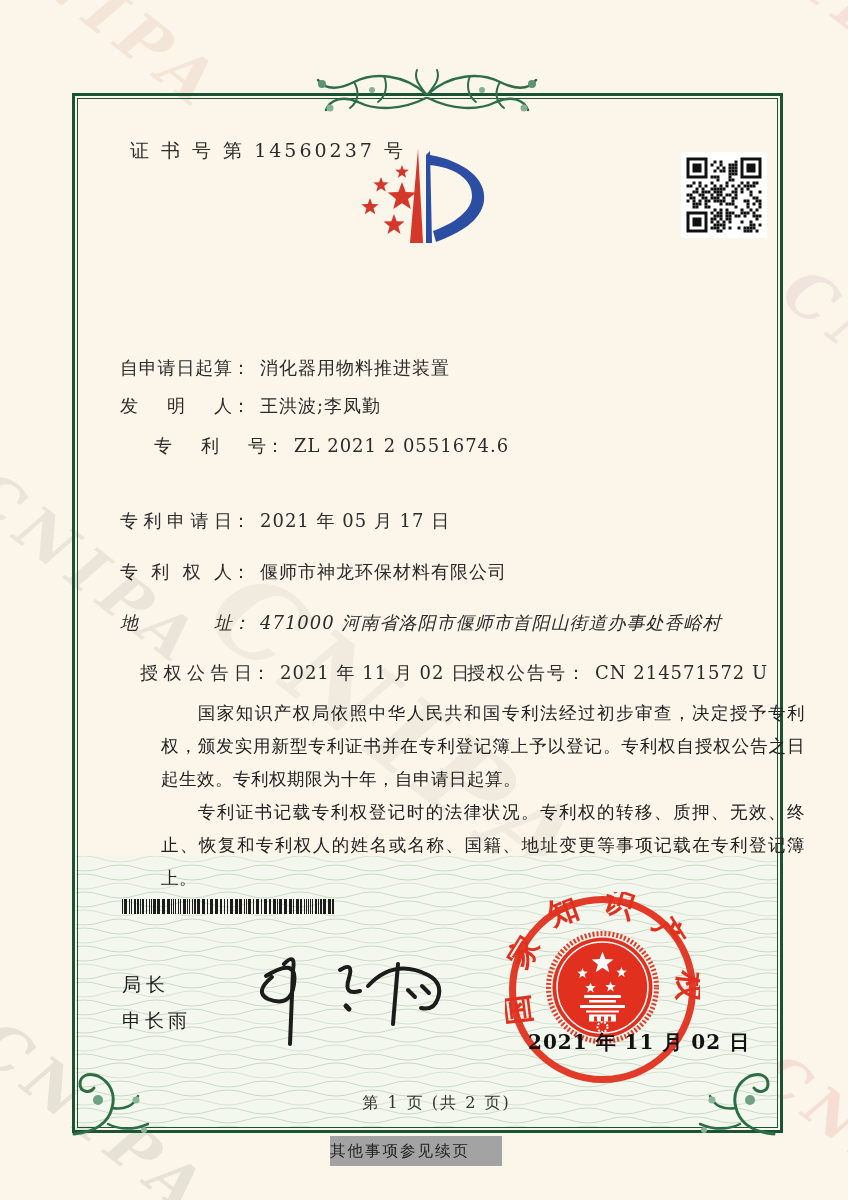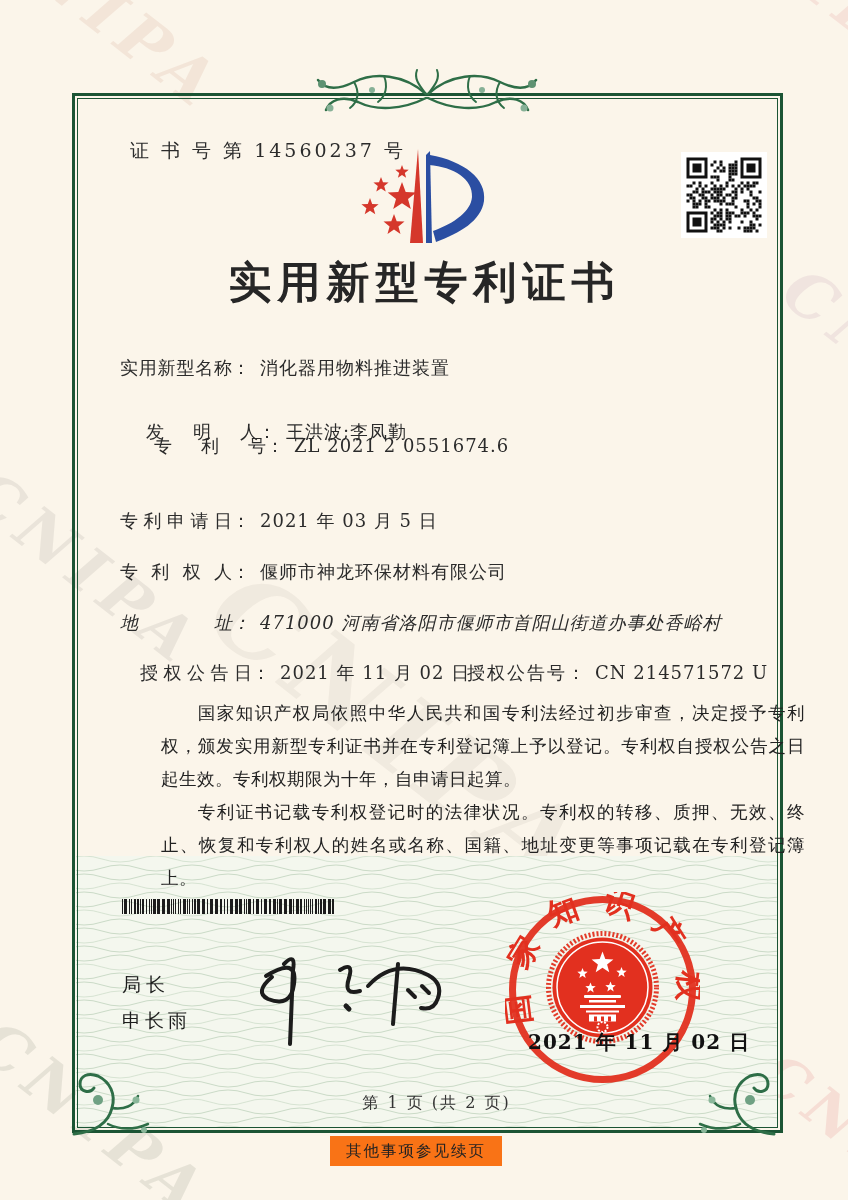--- a/index.html
+++ b/index.html
@@ -29,21 +29,21 @@
   .fvalue{letter-spacing:1px;}
   .frow2{display:inline-block;position:absolute;left:327px;top:0;white-space:nowrap;}
   .frow2 .flabel2{letter-spacing:2px;}
 
   .body-text{left:120px;top:697px;width:644px;font-size:17.5px;line-height:33px;color:#222;letter-spacing:0.5px;text-align:justify;margin-left:41px;}
   .body-text p{margin:0;text-indent:2.1em;}
 
   .signer{left:122px;font-size:19px;color:#1c1c1c;letter-spacing:5px;}
 
   .page-footer{left:84px;top:1093px;width:705px;text-align:center;font-size:16px;color:#333;letter-spacing:2px;}
-  .note-box{left:330px;top:1136px;width:172px;height:30px;background:#f97316;display:flex;align-items:center;justify-content:center;
+  .note-box{left:330px;top:1136px;width:172px;height:30px;background:#a3a3a3;display:flex;align-items:center;justify-content:flex-start;
             font-size:15.5px;color:#222;letter-spacing:2px;z-index:5;}
 
   .seal-wrap{left:505px;top:892px;width:195px;height:195px;z-index:5;}
   .seal-date{left:528px;top:1029px;width:160px;font-size:20px;font-weight:bold;color:#111;letter-spacing:1px;z-index:6;white-space:nowrap;}
 
   .qr-wrap{left:681px;top:152px;width:86px;height:86px;background:#fff;padding:0;z-index:4;}
   .barcode{left:122px;top:899px;width:216px;height:15px;z-index:5;}
 
   .logo-wrap{left:352px;top:138px;width:150px;height:114px;z-index:4;}
   .sig-wrap{left:248px;top:942px;width:210px;height:108px;z-index:5;}
@@ -354,33 +354,32 @@
           <rect x="11.5" y="11.5" width="9" height="9" fill="#111"></rect>
           <rect x="59.5" y="5.5" width="21" height="21" fill="#111"></rect>
           <rect x="62.5" y="8.5" width="15" height="15" fill="#fff"></rect>
           <rect x="65.5" y="11.5" width="9" height="9" fill="#111"></rect>
           <rect x="5.5" y="59.5" width="21" height="21" fill="#111"></rect>
           <rect x="8.5" y="62.5" width="15" height="15" fill="#fff"></rect>
           <rect x="11.5" y="65.5" width="9" height="9" fill="#111"></rect>
         </svg>
     </div>
 
-    <div class="abs title">实用新型专利证书</div>
 
     <div class="abs frow" style="top:356px;">
-      <span class="flabel">实用新型名称</span><span class="fcolon">：</span><span class="fvalue">消化器用物料推进装置</span>
-    </div>
-    <div class="abs frow" style="top:420px;margin-left:26px;">
+      <span class="flabel">自申请日起算</span><span class="fcolon">：</span><span class="fvalue">消化器用物料推进装置</span>
+    </div>
+    <div class="abs frow" style="top:394px;">
       <span class="flabel">发明人</span><span class="fcolon">：</span><span class="fvalue">王洪波;李凤勤</span>
     </div>
     <div class="abs frow" style="top:434px;margin-left:34px;">
       <span class="flabel">专利号</span><span class="fcolon">：</span><span class="fvalue">ZL 2021 2 0551674.6</span>
     </div>
     <div class="abs frow" style="top:509px;">
-      <span class="flabel">专利申请日</span><span class="fcolon">：</span><span class="fvalue">2021 年 03 月 5 日</span>
+      <span class="flabel">专利申请日</span><span class="fcolon">：</span><span class="fvalue">2021 年 05 月 17 日</span>
     </div>
     <div class="abs frow" style="top:560px;">
       <span class="flabel">专利权人</span><span class="fcolon">：</span><span class="fvalue">偃师市神龙环保材料有限公司</span>
     </div>
     <div class="abs frow" style="top:611px;font-style:italic;">
       <span class="flabel">地址</span><span class="fcolon">：</span><span class="fvalue">471000 河南省洛阳市偃师市首阳山街道办事处香峪村</span>
     </div>
     <div class="abs frow" style="top:661px;margin-left:20px;">
       <span class="flabel">授权公告日</span><span class="fcolon">：</span><span class="fvalue">2021 年 11 月 02 日</span>
       <span class="frow2">

